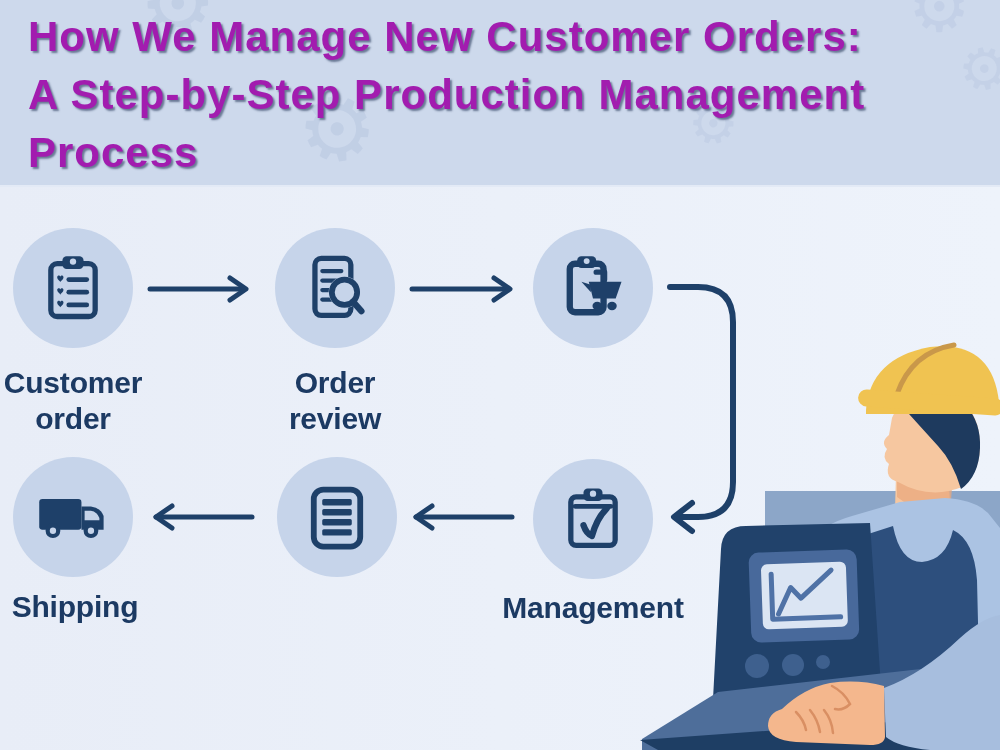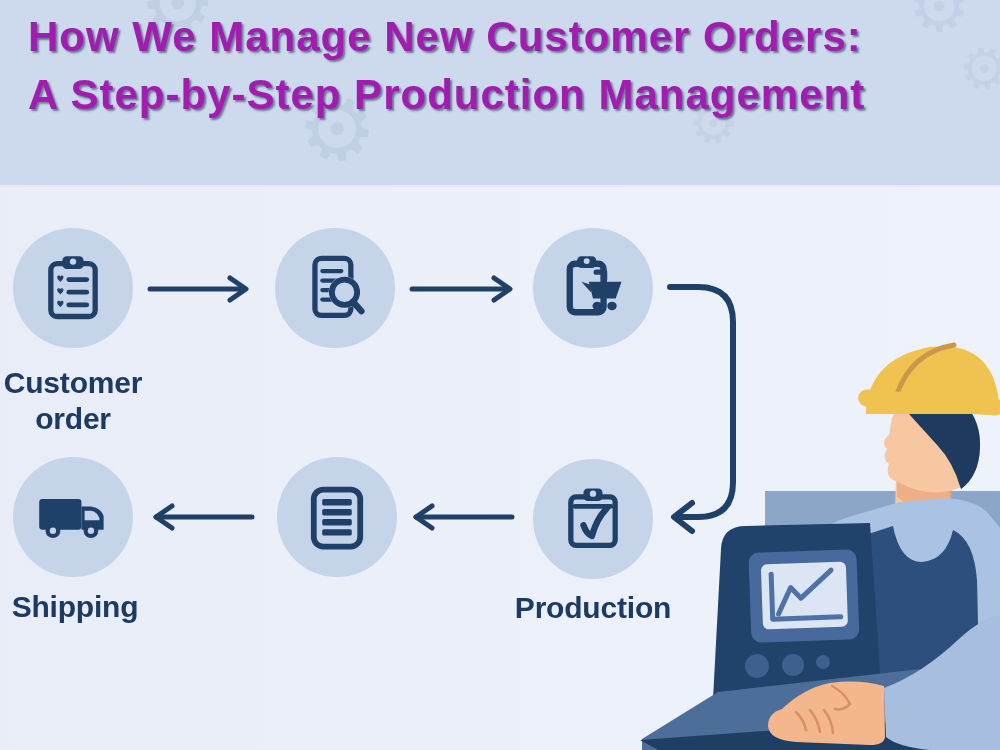--- a/index.html
+++ b/index.html
@@ -47,20 +47,21 @@
 
   <div class="header">
     <span class="gear" style="left:140px;top:-38px;font-size:84px;transform:rotate(15deg);">⚙</span>
     <span class="gear" style="left:298px;top:86px;font-size:88px;transform:rotate(-10deg);">⚙</span>
     <span class="gear" style="left:688px;top:96px;font-size:56px;opacity:.4;transform:rotate(20deg);">⚙</span>
     <span class="gear" style="left:908px;top:-28px;font-size:70px;opacity:.45;">⚙</span>
     <span class="gear" style="left:958px;top:40px;font-size:58px;opacity:.4;transform:rotate(25deg);">⚙</span>
     <h1 class="title">
       <span style="display:block">How We Manage New Customer Orders:</span>
       <span style="display:block">A Step-by-Step Production Management</span>
+      <span style="display:block">Process</span>
     </h1>
   </div>
 
   <div class="step-circle" style="left:13px;top:228px;">
     <svg width="76" height="76" viewBox="0 0 72 72">
       <rect class="stroke" x="15" y="13" width="42" height="50" rx="6" stroke-width="5"></rect>
       <rect class="fill" x="26" y="6" width="20" height="12" rx="4"></rect>
       <circle class="bg" cx="36" cy="11" r="3"></circle>
       <path class="fill" transform="translate(19,23)" d="M5 2.6 C5 .6 2 .6 2 3 C2 5 5 6.4 5 7.3 C5 6.4 8 5 8 3 C8 .6 5 .6 5 2.6 Z"></path>
       <path class="fill" transform="translate(19,35)" d="M5 2.6 C5 .6 2 .6 2 3 C2 5 5 6.4 5 7.3 C5 6.4 8 5 8 3 C8 .6 5 .6 5 2.6 Z"></path>
@@ -82,20 +83,21 @@
       <rect class="stroke" x="17" y="8" width="34" height="54" rx="6" stroke-width="5"></rect>
       <line class="stroke" x1="24" y1="20" x2="42" y2="20" stroke-width="4"></line>
       <line class="stroke" x1="24" y1="29" x2="38" y2="29" stroke-width="4"></line>
       <line class="stroke" x1="24" y1="38" x2="36" y2="38" stroke-width="4"></line>
       <line class="stroke" x1="24" y1="47" x2="33" y2="47" stroke-width="4"></line>
       <circle class="bg" cx="45" cy="40" r="15"></circle>
       <circle class="stroke" cx="45" cy="40" r="12" stroke-width="5.5"></circle>
       <line class="stroke" x1="53" y1="49" x2="61" y2="58" stroke-width="6"></line>
     </svg>
   </div>
+  <div class="step-label" style="left:260px;top:365px;width:150px;">Order review</div>
 
   <svg class="arrow" style="left:408px;top:272px;" width="110" height="34" viewBox="0 0 110 34">
     <line class="stroke" x1="4" y1="17" x2="100" y2="17" stroke-width="5"></line>
     <path class="stroke" d="M86 6 L102 17 L86 28" stroke-width="5"></path>
   </svg>
 
   <div class="step-circle" style="left:533px;top:228px;">
     <svg width="76" height="76" viewBox="0 0 72 72">
       <rect class="stroke" x="14" y="13" width="32" height="46" rx="5" stroke-width="6"></rect>
       <rect class="fill" x="21" y="6" width="18" height="11" rx="4"></rect>
@@ -115,21 +117,21 @@
 
   <div class="step-circle" style="left:533px;top:459px;">
     <svg width="76" height="76" viewBox="0 0 72 72">
       <rect class="stroke" x="15" y="15" width="42" height="46" rx="5" stroke-width="5"></rect>
       <rect class="fill" x="27" y="7" width="18" height="12" rx="4"></rect>
       <circle class="bg" cx="36" cy="12" r="3"></circle>
       <line class="stroke" x1="19" y1="24" x2="53" y2="24" stroke-width="4.5"></line>
       <path class="stroke" d="M27 42 C29 48 32 51 35 52 C38 41 43 32 49 26" stroke-width="6"></path>
     </svg>
   </div>
-  <div class="step-label" style="left:483px;top:590px;width:220px;">Production</div>
+  <div class="step-label" style="left:483px;top:590px;width:220px;">Management</div>
 
   <svg class="arrow" style="left:406px;top:500px;" width="110" height="34" viewBox="0 0 110 34">
     <line class="stroke" x1="10" y1="17" x2="106" y2="17" stroke-width="5"></line>
     <path class="stroke" d="M26 6 L10 17 L26 28" stroke-width="5"></path>
   </svg>
 
   <div class="step-circle" style="left:277px;top:457px;">
     <svg width="76" height="76" viewBox="0 0 72 72">
       <rect class="stroke" x="14" y="10" width="44" height="54" rx="9" stroke-width="5.5"></rect>
       <rect class="fill" x="22" y="19" width="28" height="6" rx="1.5"></rect>

